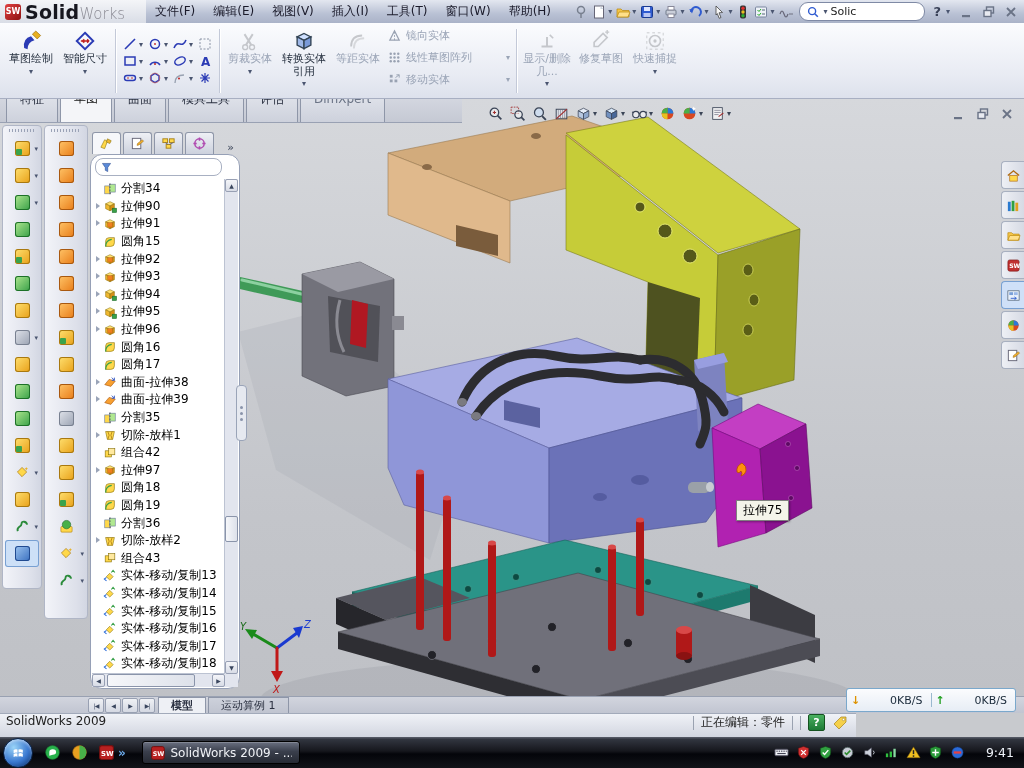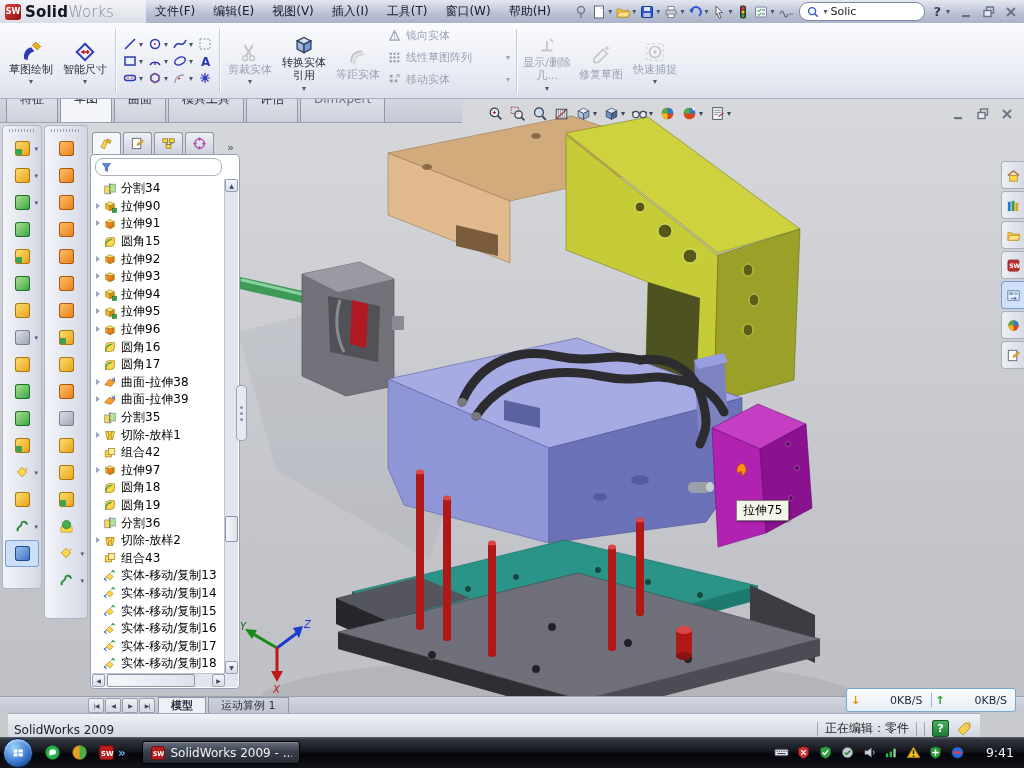--- a/index.html
+++ b/index.html
@@ -8,36 +8,36 @@
     background:#c8cace;user-select:none;}
   svg{display:block}
   
   #titlebar{position:absolute;top:0;left:0;width:1024px;height:23px;
     background:linear-gradient(180deg,#e3e7f0,#b9c1d4 60%,#aab3c8);
     border-bottom:1px solid #8a93a8;display:flex;align-items:center;}
   #logo{display:flex;align-items:center;gap:4px;width:146px;height:100%;
     background:linear-gradient(180deg,#f4f5f8,#d9dde6);padding-left:5px;box-sizing:border-box;}
   #logo .cube{width:16px;height:16px;border-radius:3px;background:linear-gradient(135deg,#e04040,#8e1212);
     color:#fff;font-size:8px;font-weight:bold;display:flex;align-items:center;justify-content:center;}
-  #logo b{font-size:15px;color:#16161e;letter-spacing:.2px}
+  #logo b{font-size:19px;color:#16161e;letter-spacing:.2px}
   #logo span.lt{font-size:15px;color:#8d8d96;font-weight:300}
   #menubar{display:flex;height:100%;align-items:center}
   .menu-item{padding:0 9px;line-height:23px;font-size:12px;cursor:default}
   #tb-right{margin-left:auto;display:flex;align-items:center;gap:1px;padding-right:4px}
   .tbtn{display:flex;align-items:center;height:20px;padding:0 1px;border-radius:2px}
   .dd{font-size:8px;color:#4a5570;margin:0 1px}
   #searchbox{display:flex;align-items:center;gap:2px;width:112px;height:17px;background:#fff;
     border:1px solid #7f8aa5;border-radius:9px;padding:0 6px;margin:0 4px}
   #searchbox .sv{font-size:11px;color:#222}
   .help-q{font-size:13px;font-weight:bold;color:#3a4258;padding:0 3px}
   
   #ribbon{position:absolute;top:23px;left:0;width:1024px;height:76px;box-sizing:border-box;
     background:linear-gradient(180deg,#fbfcfe,#e8ebf3 70%,#dde1ec);
     border-bottom:1px solid #a8afc2;display:flex;align-items:stretch;padding:2px 2px 1px 4px;}
-  .rgroup{display:flex;align-items:center}
+  .rgroup{display:flex;align-items:flex-start}
   .vsep{width:1px;background:#c3c9d8;box-shadow:1px 0 0 #fff;margin:4px 3px}
   .bigbtn{width:54px;display:flex;flex-direction:column;align-items:center;justify-content:flex-start;
     padding-top:4px;border-radius:3px;}
   .bigbtn .bicon{height:24px;display:flex;align-items:center}
   .bigbtn .blab{font-size:11px;line-height:1.15;text-align:center;color:#26303f;white-space:pre-wrap}
   .bigbtn .dd{margin-top:1px}
   .bigbtn.dis .blab{color:#9aa4b6}
   .bigbtn.dis .bicon{opacity:.55;filter:grayscale(.7)}
   #egrid{display:flex;flex-direction:column;justify-content:center;gap:1px;padding:0 2px}
   .erow{display:flex;gap:1px}
@@ -80,21 +80,21 @@
   .licn{position:relative;width:15px;height:15px;border-radius:3px;display:inline-block}
   .licn i{position:absolute;left:1px;bottom:1px;width:6px;height:6px;background:#3aa34c;border-radius:1px}
   
   #treepanel{position:absolute;left:90px;top:32px;width:150px;height:560px}
   #treetabs{height:23px;display:flex;align-items:flex-end;gap:2px;padding-left:2px}
   .ttab{width:27px;height:21px;display:flex;align-items:center;justify-content:center;
     background:linear-gradient(180deg,#eef0f5,#ccd1dd);border:1px solid #8e96a8;border-bottom:none;
     border-radius:3px 3px 0 0}
   .ttab.active{background:#f6f7fa}
   #ttchev{margin-left:auto;padding-right:6px;font-size:11px;color:#3a4458}
-  #treebody{position:relative;height:535px;background:#fff;border:1px solid #96a0b6;border-radius:4px;box-sizing:border-box}
+  #treebody{position:relative;height:535px;background:#fff;border:1px solid #96a0b6;border-radius:12px;box-sizing:border-box}
   #filter{position:absolute;top:3px;left:4px;right:17px;height:16px;border:1px solid #a8b0c2;
     border-radius:8px;display:flex;align-items:center;padding-left:4px;background:#fff}
   #tree-list{position:absolute;top:25px;left:2px;right:15px;bottom:14px;overflow:hidden}
   .trow{display:flex;align-items:center;height:17.6px;white-space:nowrap}
   .exp{width:9px;height:9px;margin:0 0 0 1px;flex:0 0 9px;position:relative}
   .exp.on::before{content:"";position:absolute;left:2px;top:1px;border-left:4px solid #9aa4b8;
     border-top:3.5px solid transparent;border-bottom:3.5px solid transparent}
   .ticn{width:15px;flex:0 0 15px;margin-right:3px;display:flex;align-items:center}
   .tlab{font-size:12px;color:#000}
   
@@ -134,23 +134,23 @@
     background:linear-gradient(180deg,#d2d5de,#c1c5d1);border-top:1px solid #99a1b2;
     display:flex;align-items:center;box-sizing:border-box}
   .navb{width:14px;height:13px;margin-right:1px;background:linear-gradient(180deg,#eff1f5,#d4d8e2);
     border:1px solid #98a0b2;border-radius:2px;font-size:6px;color:#3a465e;
     display:flex;align-items:center;justify-content:center;letter-spacing:-1px}
   #navwrap{display:flex;margin-left:88px}
   .btab{height:16px;line-height:15px;padding:0 12px;font-size:11px;color:#2a3040;
     background:linear-gradient(180deg,#cdd1db,#bfc3cf);border:1px solid #8e96a8;border-bottom:none;margin-left:2px}
   .btab.active{background:#eef0f5;font-weight:bold}
   
-  #statusbar{position:absolute;top:713px;left:8px;width:972px;height:24px;box-sizing:border-box;
+  #statusbar{position:absolute;top:713px;left:0;width:856px;height:24px;box-sizing:border-box;
     background:linear-gradient(180deg,#f0f2f7,#d2d6e0);border-top:1px solid #a2aaba;
-    display:flex;align-items:flex-end;font-size:12px;color:#222}
+    display:flex;align-items:flex-start;font-size:12px;color:#222}
   #sb-left{margin-left:6px}
   #sb-right{margin-left:auto;display:flex;align-items:center;gap:7px;margin-right:8px}
   .ssep{width:1px;height:14px;background:#9aa2b0}
   #sb-help{width:15px;height:15px;background:linear-gradient(180deg,#4ab060,#1d7a36);border:1px solid #14521f;
     border-radius:2px;color:#fff;font-size:11px;font-weight:bold;display:flex;align-items:center;justify-content:center}
   
   #taskbar{position:absolute;top:737px;left:0;width:1024px;height:31px;box-sizing:border-box;
     background:linear-gradient(180deg,#5a5f6b 0%,#31353f 8%,#16171d 45%,#04050a 55%,#121419 100%);
     display:flex;align-items:center}
   #orb{width:28px;height:28px;margin:0 6px 0 3px;border-radius:50%;

